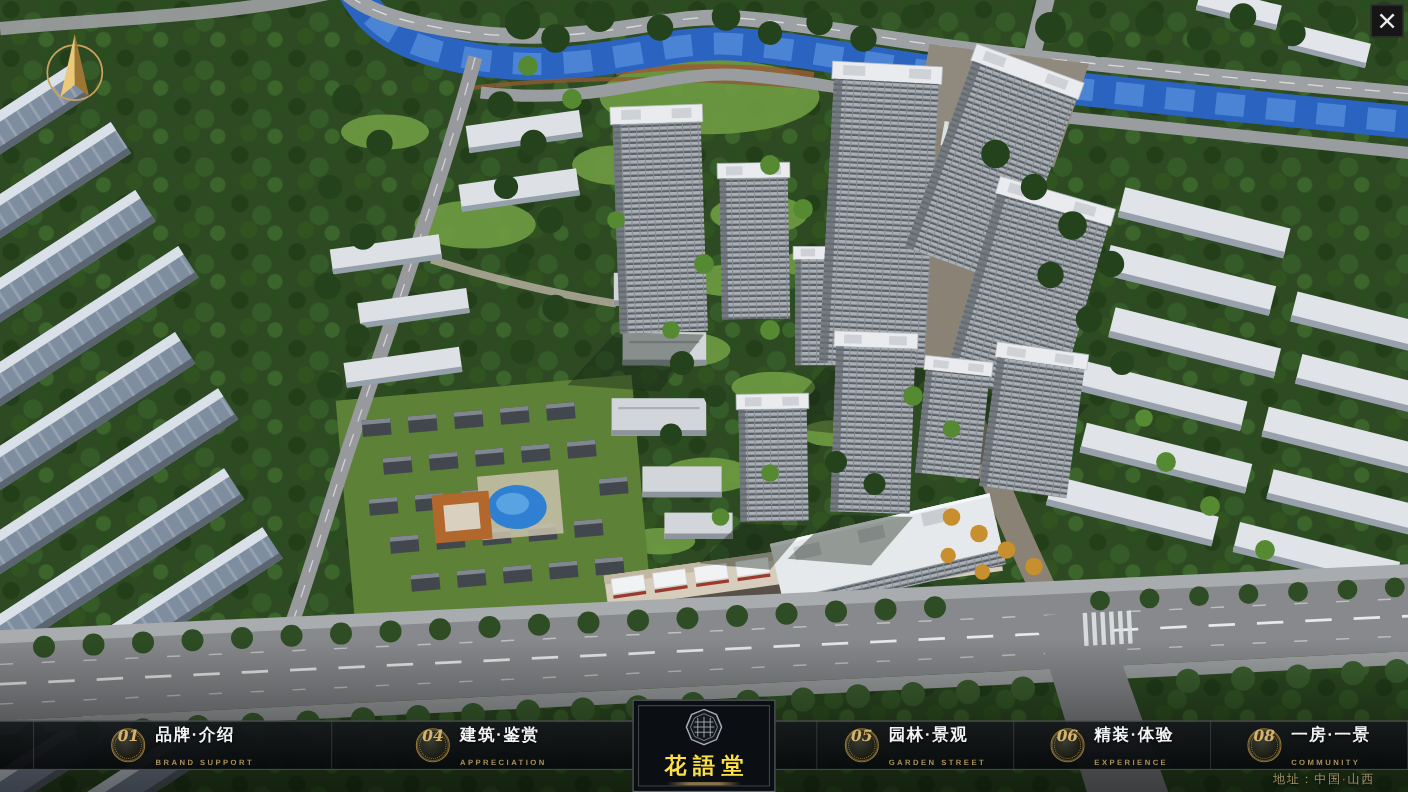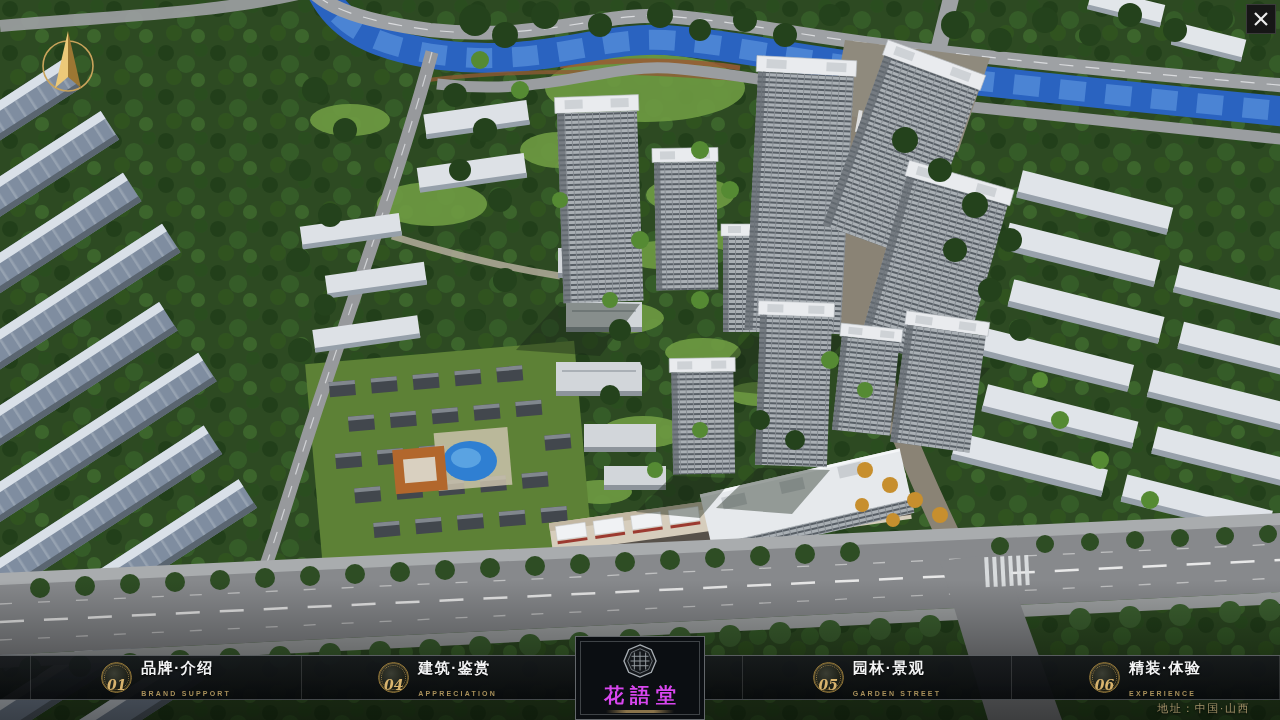--- a/index.html
+++ b/index.html
@@ -20,37 +20,37 @@
           background:linear-gradient(180deg,rgba(22,25,28,.94),rgba(8,10,12,.94));
           border-top:1px solid rgba(185,190,195,.45);
           border-bottom:1px solid rgba(185,190,195,.28);}
   .nav-left{margin-left:30px;width:545px;display:flex;}
   .logo-gap{width:130px;}
   .nav-right{width:540px;display:flex;padding-left:40px;}
   .nav-item{flex:1;display:flex;align-items:center;justify-content:center;gap:9px;
             border-left:1px solid rgba(255,255,255,.13);cursor:pointer;}
   .nav-right .nav-item:last-child{border-right:1px solid rgba(255,255,255,.13);}
   .badge{position:relative;width:29px;height:29px;border-radius:50%;flex:0 0 auto;
-         border:1px solid #8f7437;display:flex;align-items:flex-end;justify-content:center;
+         border:1px solid #8f7437;display:flex;align-items:flex-start;justify-content:center;
          background:radial-gradient(circle at 42% 36%,#3a3d33,#15170f 72%);
          box-shadow:inset 0 0 0 1px rgba(201,163,91,.4);}
   .badge::before{content:"";position:absolute;inset:2px;border-radius:50%;
          border:1px dotted rgba(201,163,91,.65);}
   .badge .num{font-family:"DejaVu Serif",serif;font-style:italic;font-weight:700;
          font-size:14px;color:#d9b46e;line-height:1;}
   .labels{display:flex;flex-direction:column;align-items:flex-start;gap:12px;}
   .zh{font-size:15px;font-weight:700;color:#f3f4f5;letter-spacing:1.5px;
       text-shadow:0 1px 2px rgba(0,0,0,.9);white-space:nowrap;}
   .en{font-size:7px;font-weight:600;color:#a8905a;letter-spacing:2.2px;white-space:nowrap;}
   
   .logo-panel{position:absolute;left:575px;top:636px;width:130px;height:84px;z-index:8;
               background:#0b0e12;border:1px solid #63676b;box-sizing:border-box;
               box-shadow:inset 0 0 0 4px #0b0e12, inset 0 0 0 5px #3f4347;
               display:flex;flex-direction:column;align-items:center;padding-top:7px;}
-  .logo-title{font-family:"DejaVu Serif",serif;font-size:20px;font-weight:700;color:#d946ef;
+  .logo-title{font-family:"DejaVu Serif",serif;font-size:20px;font-weight:700;color:#fde047;
               letter-spacing:6px;text-indent:6px;margin-top:3px;line-height:1;text-align:right;}
   .logo-substrip{width:68px;height:3px;margin-top:5px;
               background:linear-gradient(90deg,transparent,#8a734a 30%,#8a734a 70%,transparent);}
   .address{position:absolute;right:30px;bottom:4px;z-index:9;font-size:11px;color:#a6956b;
            letter-spacing:1.5px;text-shadow:0 1px 2px #000;}
 </style>
 </head>
 <body>
 
 <div class="stage">
@@ -624,20 +624,29 @@
       </div>
       <div class="nav-item">
         <span class="badge">
             <span class="num">06</span>
           </span>
         <span class="labels">
             <span class="zh">精装·体验</span>
             <span class="en">EXPERIENCE</span>
           </span>
       </div>
+      <div class="nav-item">
+        <span class="badge">
+            <span class="num">08</span>
+          </span>
+        <span class="labels">
+            <span class="zh">一房·一景</span>
+            <span class="en">COMMUNITY</span>
+          </span>
+      </div>
     </div>
   </nav>
 
   <div class="logo-panel">
     <div class="seal">
       <svg width="34" height="34" viewBox="0 0 36 36">
         <polygon points="18,1 30,6 35,18 30,30 18,35 6,30 1,18 6,6" fill="rgba(255,255,255,.04)" stroke="#a7adb3" stroke-width="1.4"></polygon>
         <polygon points="18,5 27,9 31,18 27,27 18,31 9,27 5,18 9,9" fill="none" stroke="#8c9298" stroke-width=".8"></polygon>
         <g stroke="#9aa0a6" stroke-width="1">
           <line x1="12" y1="9" x2="12" y2="27"></line>

